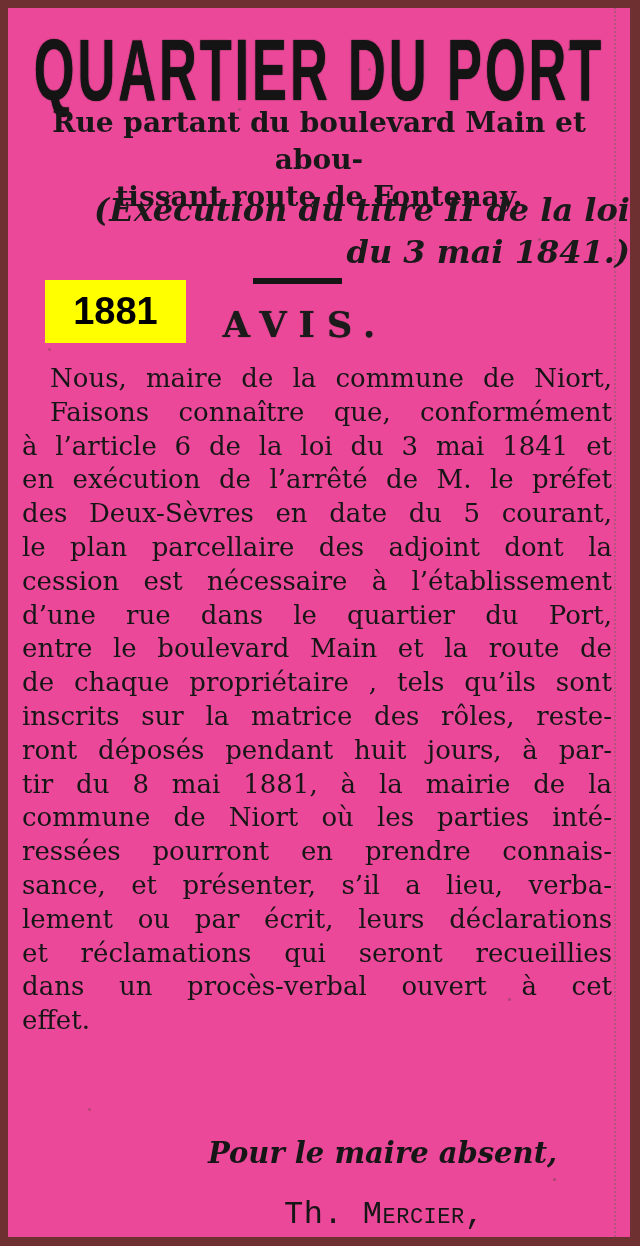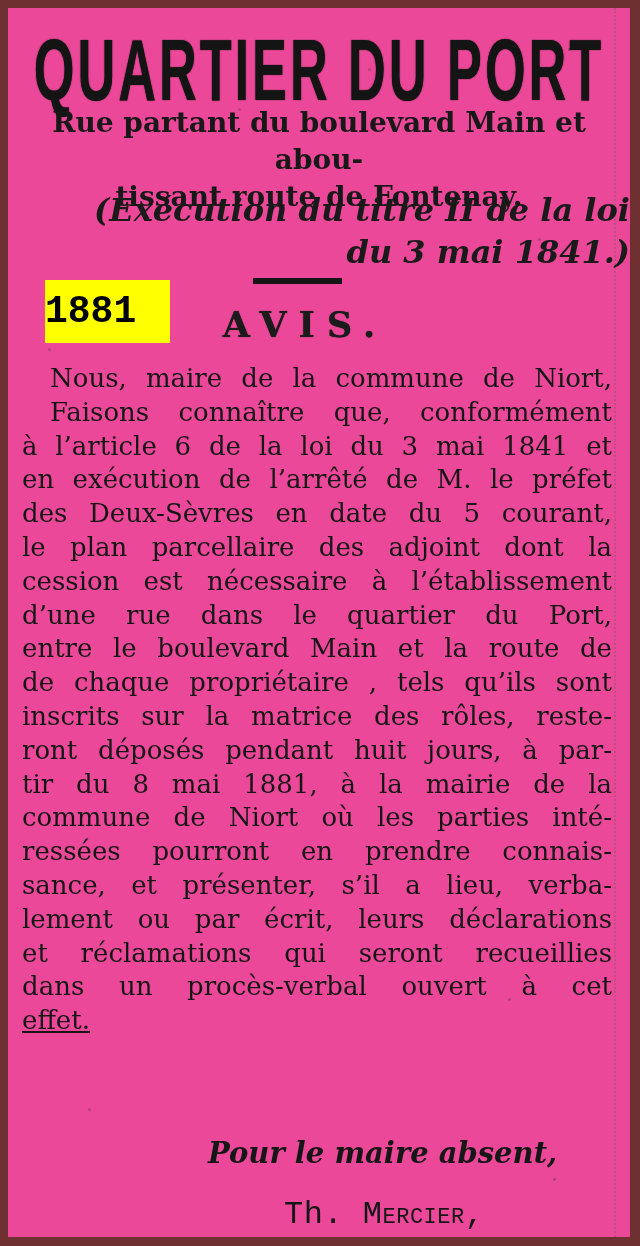--- a/index.html
+++ b/index.html
@@ -98,26 +98,27 @@
     top: 270px;
     left: 245px;
     width: 89px;
     height: 6px;
     background: #151515;
   }
   .year-stamp {
     position: absolute;
     left: 37px;
     top: 272px;
-    width: 125px;
+    width: 141px;
     height: 63px;
     background: #ffff00;
     display: flex;
     align-items: center;
-    font-family: Liberation Mono, monospace;
+    justify-content: center;
+    font-family: Liberation Sans, sans-serif;
     font-weight: 700;
     font-size: 38px;
     color: #000000;
   }
   .avis {
     position: absolute;
     top: 296px;
     left: 0;
     width: 100%;
     text-align: center;
@@ -140,21 +141,21 @@
     color: #161616;
   }
   .line {
     height: 33.8px;
     line-height: 33.8px;
     text-align: justify;
     text-align-last: justify;
     overflow: hidden;
   }
   .line.indent { padding-left: 28px; }
-  .line.nojust { text-align: center; text-align-last: left; text-decoration: underline; }
+  .line.nojust { text-align: center; text-align-last: left; }
   .dateline {
     position: absolute;
     top: 1082px;
     left: 58px;
     font-family: "DejaVu Serif", "Liberation Serif", serif;
     font-size: 28px;
     color: #161616;
   }
   .sig-intro {
     position: absolute;

